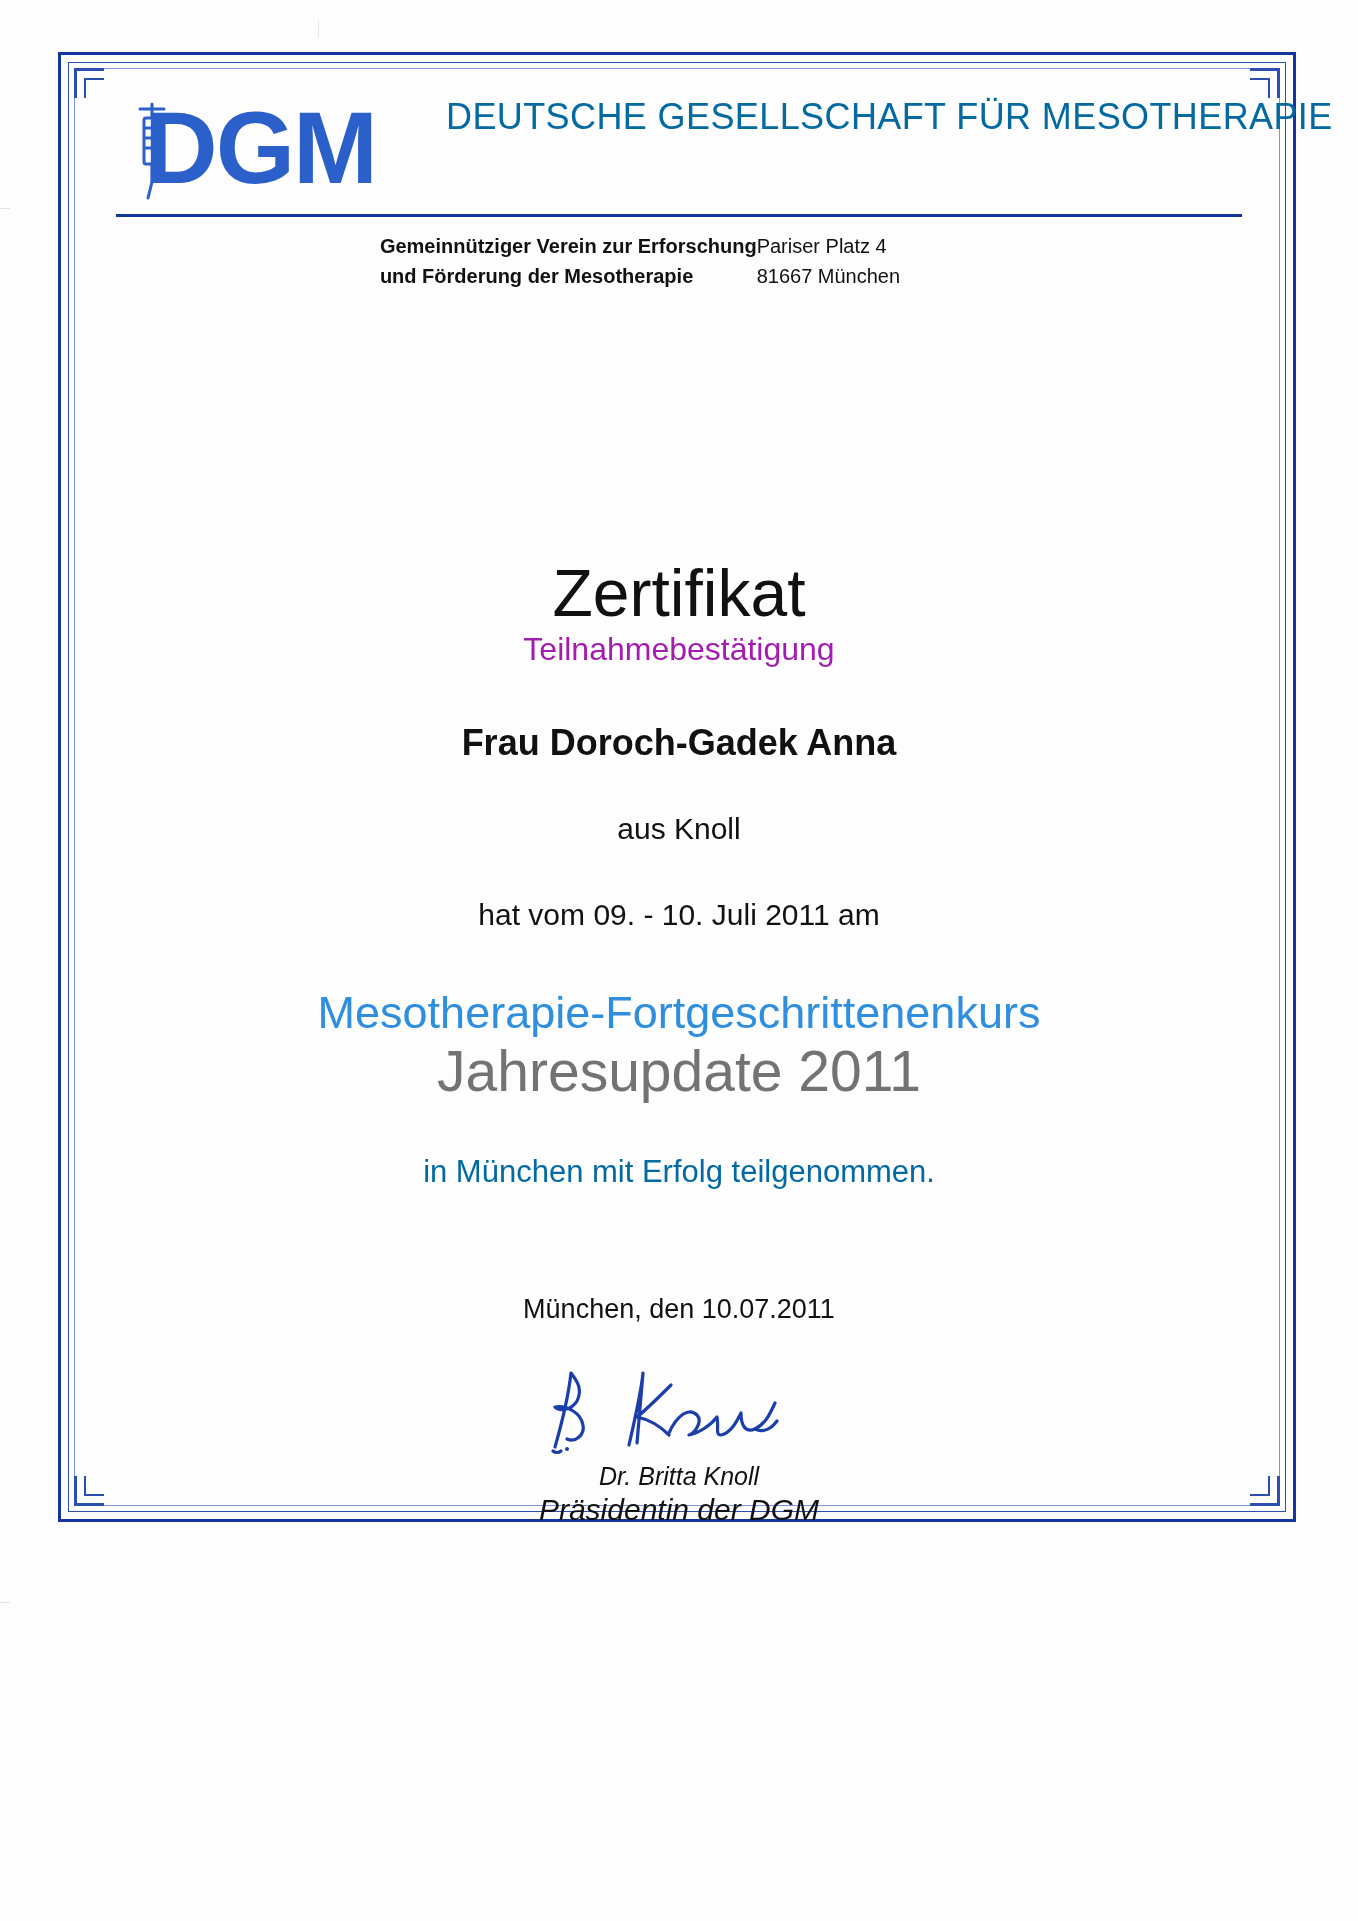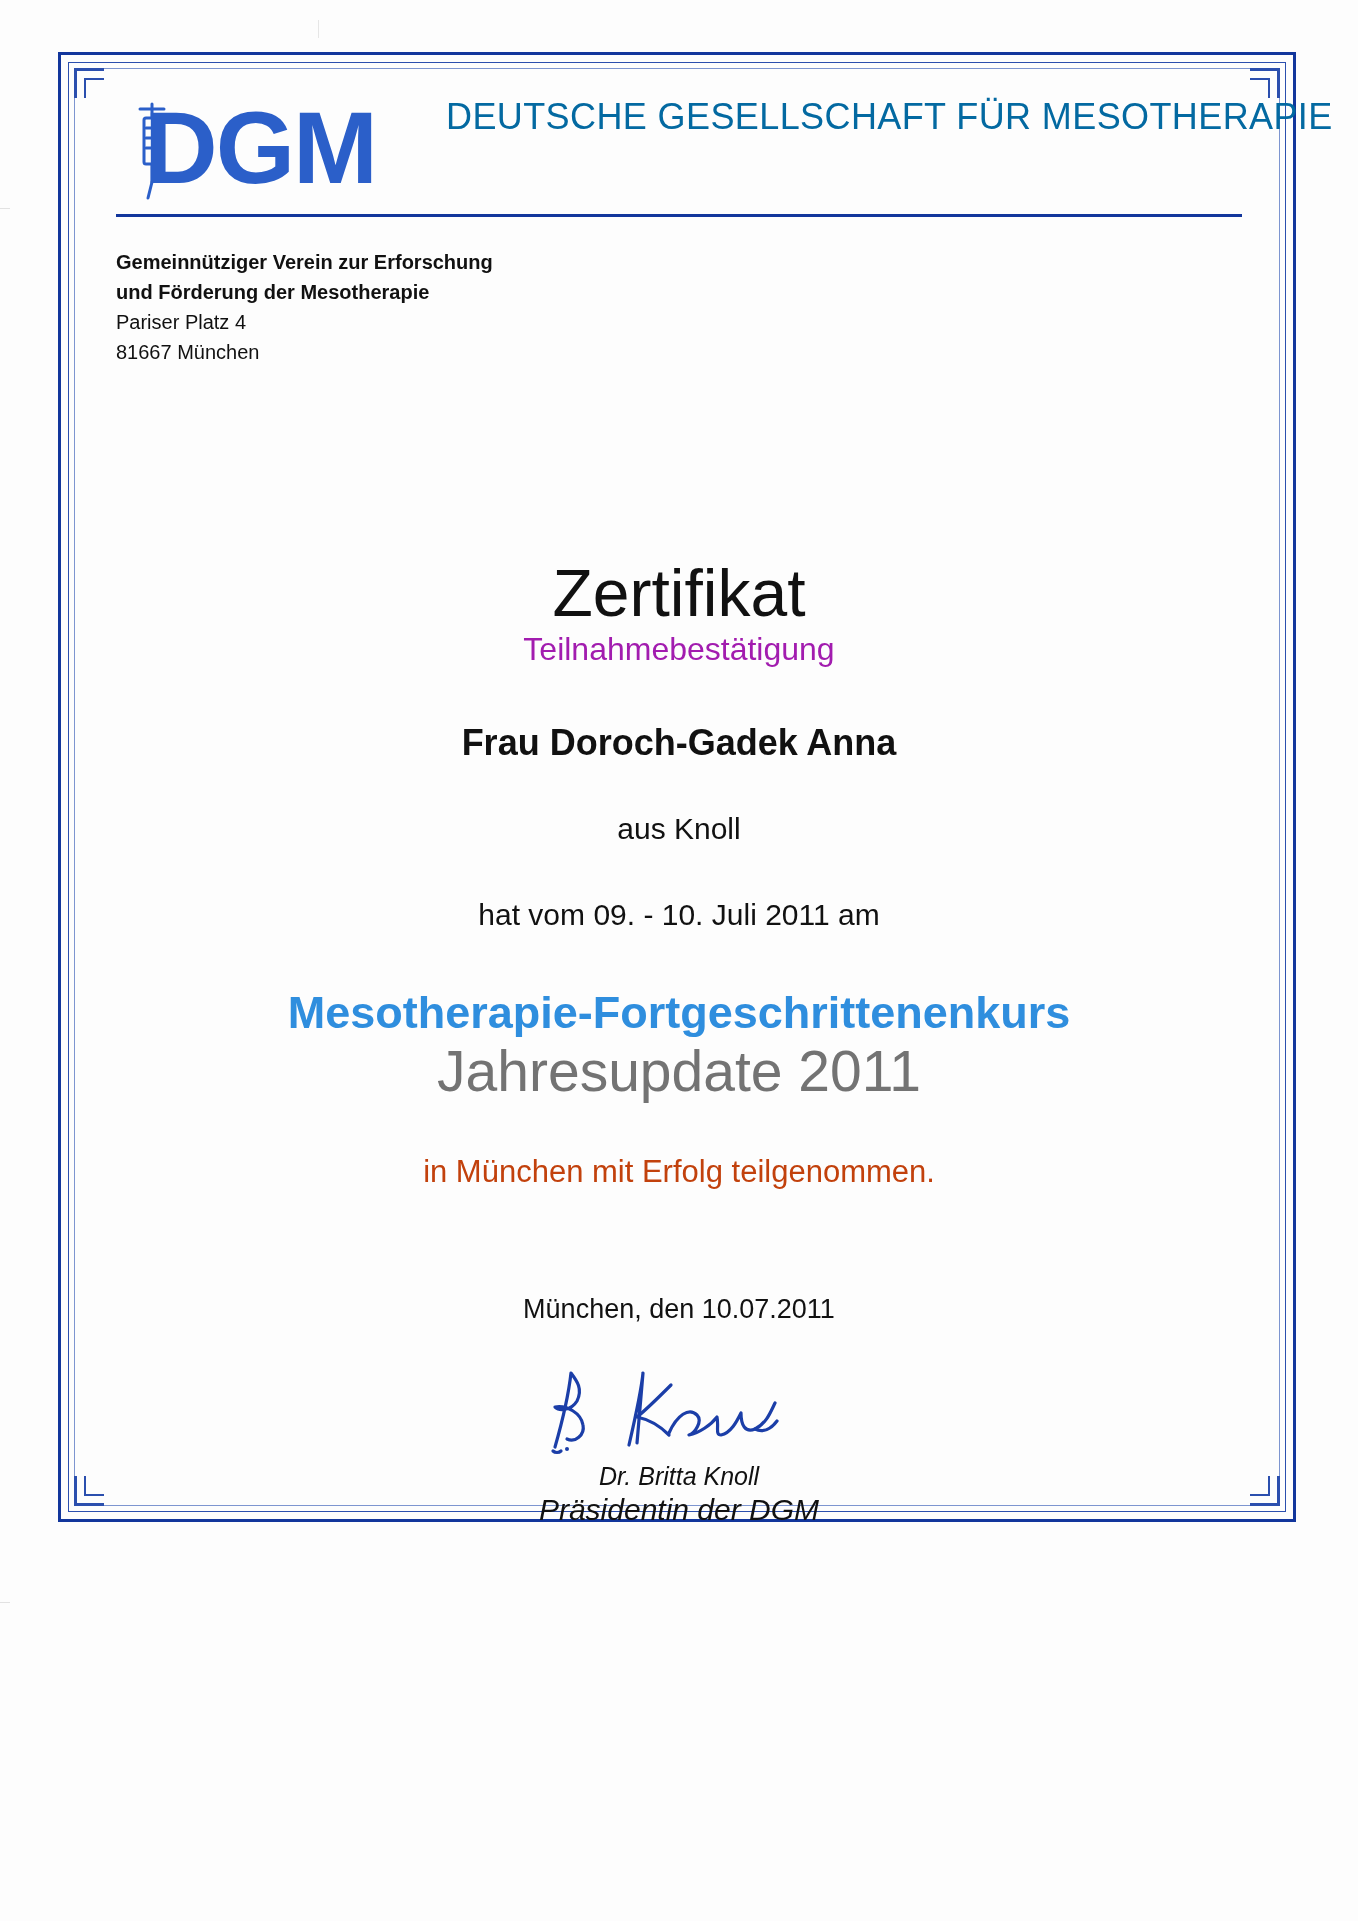--- a/index.html
+++ b/index.html
@@ -123,22 +123,21 @@
   }
   .rule-blue {
     margin-top: 6px;
     height: 3px;
     background: #12369c;
     width: 100%;
   }
   .sub-row {
     display: flex;
     justify-content: center;
-    margin-top: 30px;
-    flex-direction: column;
+    margin-top: 14px;
   }
   .sub-left {
     font-size: 20px;
     font-weight: 700;
     line-height: 30px;
     color: #111;
   }
   .sub-right {
     font-size: 20px;
     line-height: 30px;
@@ -180,30 +179,29 @@
   .period {
     font-size: 30px;
     color: #111;
     margin-top: 52px;
   }
   .course-title {
     font-size: 45px;
     color: #2f8ede;
     margin-top: 52px;
     line-height: 58px;
-    font-weight: bold;
   }
   .course-sub {
     font-size: 57px;
     color: #737373;
     line-height: 58px;
   }
   .closing {
     font-size: 31px;
-    color: #c2410c;
+    color: #0369a1;
     margin-top: 54px;
   }
   .place-date {
     font-size: 27px;
     color: #111;
     margin-top: 104px;
   }
   .signature {
     margin-top: 38px;
     height: 96px;

